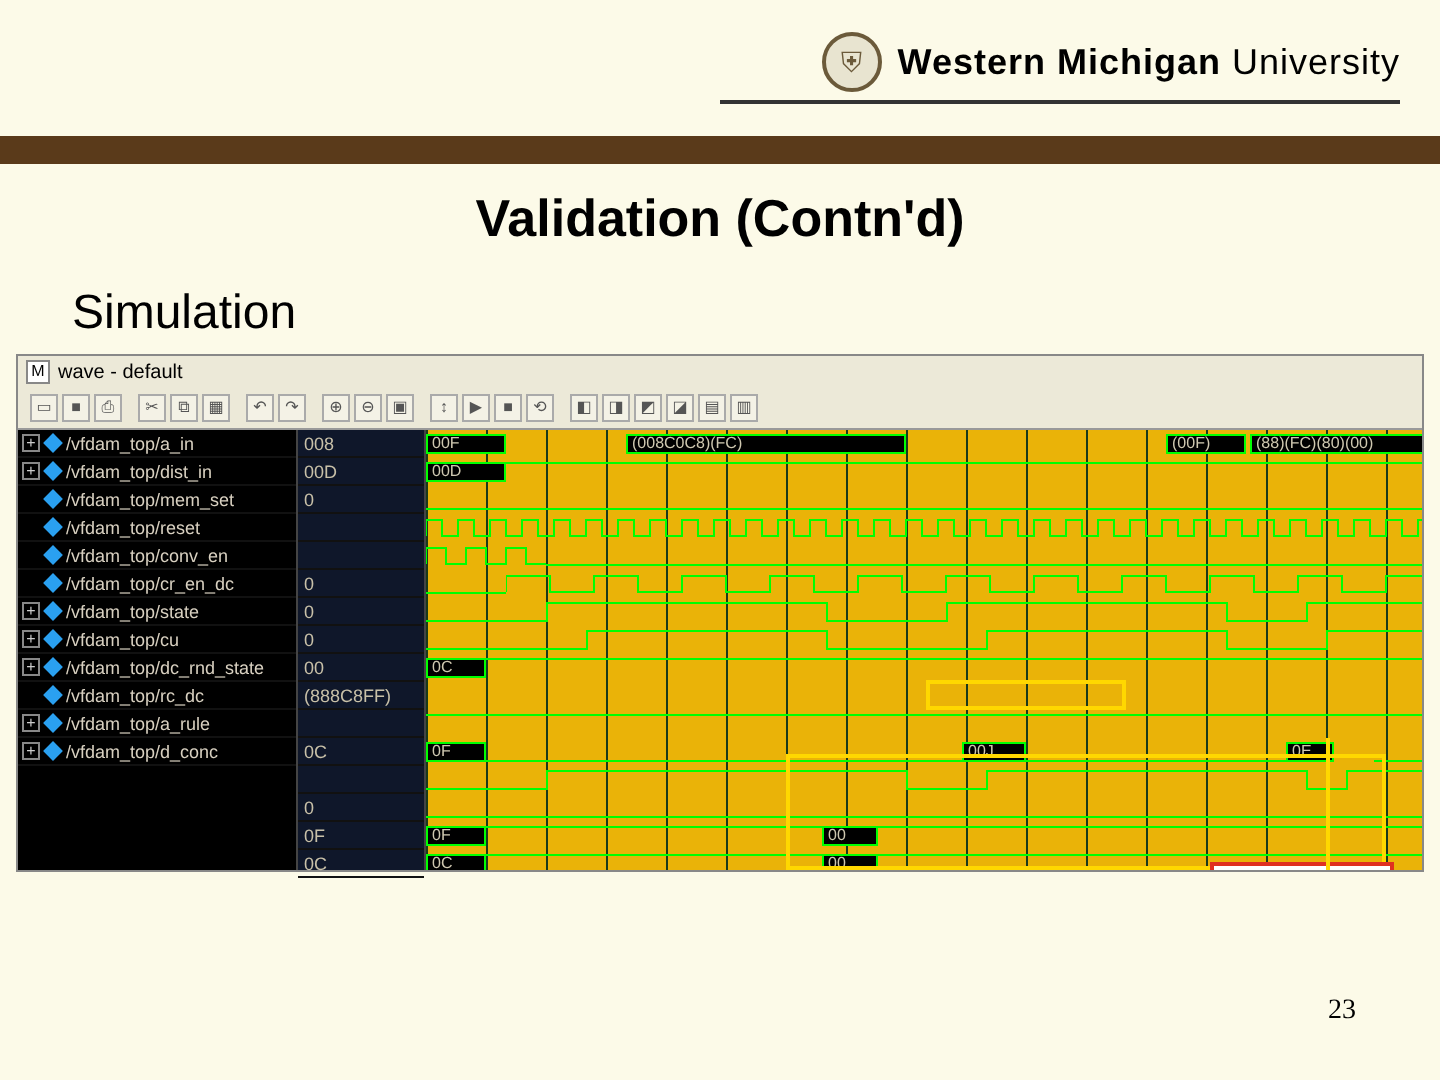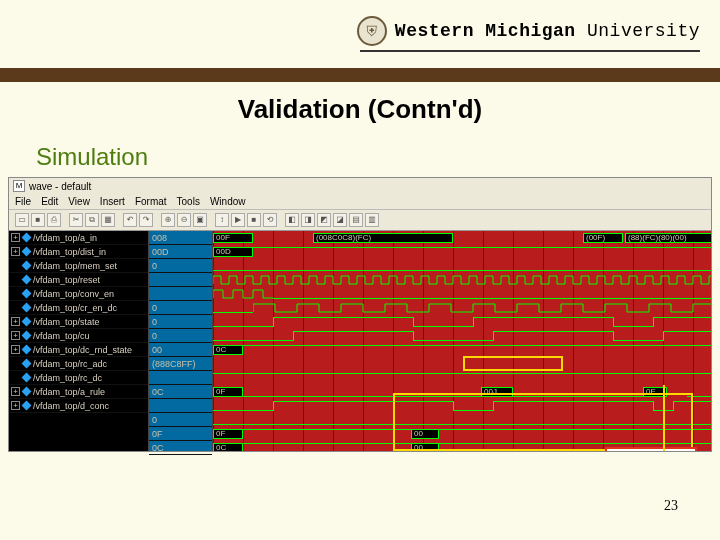--- a/index.html
+++ b/index.html
@@ -1,37 +1,37 @@
 <!DOCTYPE html>
 <html><head>
 <meta charset="utf-8">
 <style>
   * { box-sizing: border-box; margin: 0; padding: 0; }
   body { width: 720px; height: 540px; background: #fcfae8; font-family: Arial, sans-serif; overflow: hidden; position: relative; }
   .header { height: 68px; display: flex; justify-content: flex-end; align-items: center; padding-right: 20px; }
   .logo-wrap { display: flex; align-items: center; gap: 8px; }
   .logo-seal { width: 30px; height: 30px; border: 2px solid #6b5a3a; border-radius: 50%; display: flex; align-items: center; justify-content: center; font-size: 14px; color: #6b5a3a; background: #e8e4d0; }
-  .logo-text { font-family: Liberation Mono, monospace; font-size: 18px; letter-spacing: 0.5px; color: #000; }
+  .logo-text { font-family: Liberation Sans, sans-serif; font-size: 18px; letter-spacing: 0.5px; color: #000; }
   .logo-text .bold { font-weight: bold; }
   .logo-divider { height: 2px; background: #333; width: 340px; margin-top: 4px; }
   .logo-col { display: flex; flex-direction: column; align-items: flex-end; }
   .brown-bar { height: 14px; background: #5a3a1a; width: 100%; }
   .title { text-align: center; font-size: 26px; font-weight: bold; margin-top: 12px; color: #000; }
-  .subtitle { font-size: 24px; margin: 18px 0 0 36px; color: #4d7c0f; }
+  .subtitle { font-size: 24px; margin: 18px 0 0 36px; color: #000000; }
   .sim-window { margin: 6px 8px 0 8px; border: 1px solid #888; background: #ece9d8; font-size: 10px; position: relative; }
   .sim-titlebar { display: flex; align-items: center; padding: 2px 4px; background: #ece9d8; gap: 4px; }
   .sim-icon { width: 12px; height: 12px; border: 1px solid #888; background: #fff; font-size: 8px; text-align: center; line-height: 10px; }
   .sim-menubar { display: flex; gap: 10px; padding: 2px 6px; background: #ece9d8; border-bottom: 1px solid #bbb; font-size: 10px; }
   .sim-toolbar { display: flex; gap: 2px; padding: 3px 6px; background: #ece9d8; border-bottom: 1px solid #999; align-items: center; }
   .tbtn { width: 14px; height: 14px; border: 1px solid #aaa; background: #f4f2e6; font-size: 8px; text-align: center; line-height: 12px; color: #555; }
   .tsep { width: 4px; }
   .sim-body { display: flex; height: 220px; }
   .sim-names { width: 140px; background: #000; border-right: 1px solid #444; }
-  .sim-values { width: 64px; background: #0369a1; border-right: 1px solid #444; }
-  .sim-waves { flex: 1; background: #b91c1c; position: relative; overflow: hidden; }
+  .sim-values { width: 64px; background: #0f172a; border-right: 1px solid #444; }
+  .sim-waves { flex: 1; background: #eab308; position: relative; overflow: hidden; }
   .sig-row { display: flex; align-items: center; height: 14px; padding: 0 2px; gap: 3px; color: #d8d0c0; font-size: 9px; white-space: nowrap; border-bottom: 1px solid #111; }
   .expand-box { width: 9px; height: 9px; border: 1px solid #888; background: #000; color: #ccc; font-size: 8px; line-height: 7px; text-align: center; }
   .diamond { width: 7px; height: 7px; transform: rotate(45deg); background: #2aa0f0; }
   .val-row { height: 14px; color: #c8c0a8; font-size: 9px; padding: 0 3px; line-height: 14px; white-space: nowrap; border-bottom: 1px solid #111; overflow: hidden; }
   .overlay-text { position: absolute; font-size: 13px; color: #e03020; font-weight: 500; }
   .wave-grid { position: absolute; inset: 0; }
   .vline { position: absolute; top: 0; bottom: 0; width: 1px; background: #1a3a1a; }
   .wrow { position: absolute; left: 0; right: 0; height: 14px; }
   .bus { position: absolute; height: 10px; top: 2px; border: 1px solid #00ff00; background: #000; font-size: 8px; color: #cfc8b0; line-height: 8px; padding: 0 2px; overflow: hidden; }
   .line0 { position: absolute; height: 1px; background: #00ff00; top: 11px; }
@@ -59,29 +59,20 @@
 <div class="brown-bar"></div>
 
 <h1 class="title">Validation (Contn'd)</h1>
 <div class="subtitle">Simulation</div>
 
 <div class="sim-window">
   <div class="sim-titlebar">
     <div class="sim-icon">M</div>
     <span>wave - default</span>
   </div>
-  <div class="sim-menubar">
-    <span>File</span>
-    <span>Edit</span>
-    <span>View</span>
-    <span>Insert</span>
-    <span>Format</span>
-    <span>Tools</span>
-    <span>Window</span>
-  </div>
   <div class="sim-toolbar">
     <div class="tbtn">▭</div>
     <div class="tbtn">■</div>
     <div class="tbtn">⎙</div>
     <div class="tsep"></div>
     <div class="tbtn">✂</div>
     <div class="tbtn">⧉</div>
     <div class="tbtn">▦</div>
     <div class="tsep"></div>
     <div class="tbtn">↶</div>
@@ -144,25 +135,20 @@
         </div>
         <div class="sig-row">
           <div class="expand-box">+</div>
           <div class="diamond"></div>
           <span>/vfdam_top/cu</span>
         </div>
         <div class="sig-row">
           <div class="expand-box">+</div>
           <div class="diamond"></div>
           <span>/vfdam_top/dc_rnd_state</span>
-        </div>
-        <div class="sig-row">
-          <div style="width:9px"></div>
-          <div class="diamond"></div>
-          <span>/vfdam_top/rc_adc</span>
         </div>
         <div class="sig-row">
           <div style="width:9px"></div>
           <div class="diamond"></div>
           <span>/vfdam_top/rc_dc</span>
         </div>
         <div class="sig-row">
           <div class="expand-box">+</div>
           <div class="diamond"></div>
           <span>/vfdam_top/a_rule</span>

